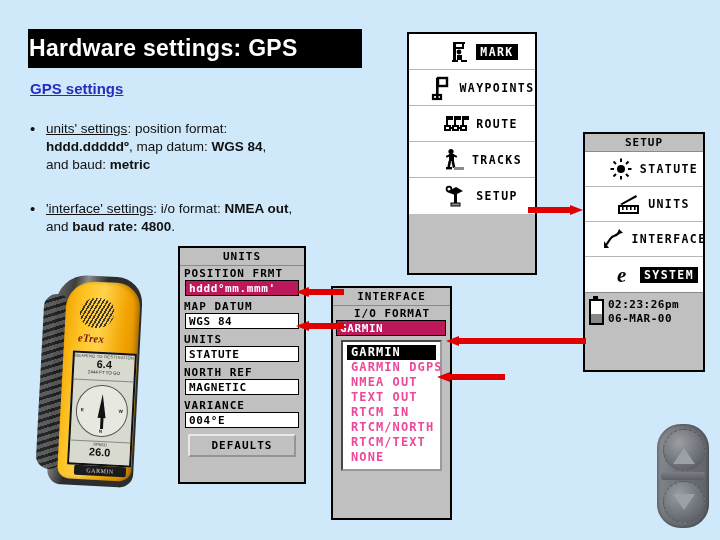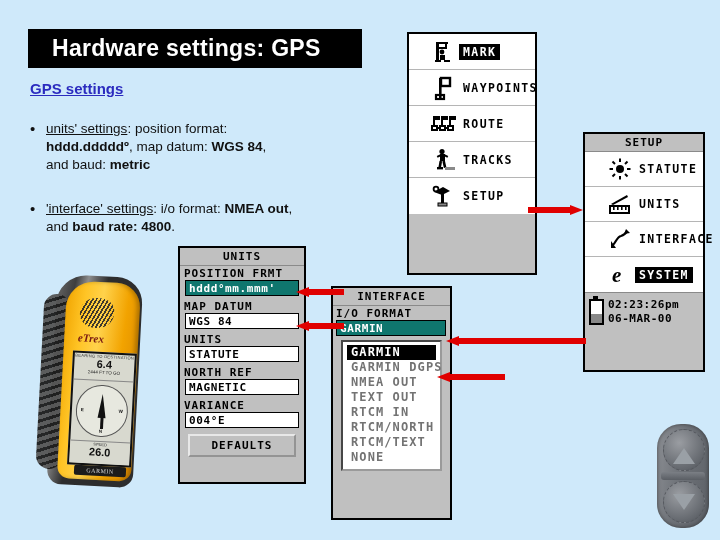--- a/index.html
+++ b/index.html
@@ -7,21 +7,21 @@
     width:720px;height:540px;overflow:hidden;
     background:#cfe9fa;
     font-family:"Liberation Sans",sans-serif;
     position:relative;
   }
   
   #slide-title{
     position:absolute;left:28px;top:29px;width:334px;height:39px;
     background:#000;color:#fff;
     font-size:23px;font-weight:bold;letter-spacing:.3px;
-    display:flex;align-items:center;padding-left:24px;
+    display:flex;align-items:center;padding-left:1px;
     box-sizing:border-box;
   }
   #gps-settings-head{
     position:absolute;left:30px;top:80px;
     font-size:15px;font-weight:bold;color:#2b2bbf;
     text-decoration:underline;
   }
   .bullet{
     position:absolute;font-size:13.5px;color:#111;line-height:1.33;
   }
@@ -40,21 +40,21 @@
   .panel-title{
     height:17px;line-height:17px;text-align:center;
     font-size:11px;font-weight:bold;color:#000;
     letter-spacing:1px;background:#c0c0c0;
     border-bottom:1px solid #8a8a8a;
   }
   .menu-rows{background:#fff;}
   .menu-row{
     display:flex;align-items:center;height:36px;
     border-bottom:1px solid #b5b5b5;background:#fff;
-    padding-left:20px;box-sizing:border-box;
+    padding-left:20px;box-sizing:border-box;justify-content:center;
   }
   .menu-row .ico{width:30px;height:30px;flex:0 0 30px;
     display:flex;align-items:center;justify-content:center;}
   .menu-row .lbl{
     font-size:11.5px;font-weight:bold;letter-spacing:1.4px;color:#000;
     padding:1px 4px;
   }
   .menu-row .lbl.sel{background:#000;color:#fff;}
   .status{
     display:flex;align-items:center;height:38px;background:#c0c0c0;
@@ -72,34 +72,34 @@
   .field-label{
     font-size:11px;font-weight:bold;letter-spacing:1px;color:#000;
     padding:1px 3px 0 4px;
   }
   .field-box{
     background:#fff;border:1px solid #000;margin:0 5px 3px 5px;
     height:16px;line-height:16px;font-size:11px;font-weight:bold;
     letter-spacing:.6px;padding-left:3px;color:#000;box-sizing:border-box;
     overflow:hidden;white-space:nowrap;
   }
-  .field-box.sel{background:#0f766e;color:#fff;}
+  .field-box.sel{background:#be185d;color:#fff;}
   .defaults-btn{
     margin:6px auto 0 auto;width:104px;height:19px;line-height:19px;
     text-align:center;font-size:11px;font-weight:bold;letter-spacing:1px;
     background:#c0c0c0;border:2px outset #e8e8e8;color:#000;
   }
 
   
   .iface-list{
     background:#fff;border:2px inset #9a9a9a;margin:4px 8px 0 8px;
     padding:3px 0 4px 0;
   }
   .iface-item{
-    font-size:12px;font-weight:bold;letter-spacing:1.1px;color:#737373;
+    font-size:12px;font-weight:bold;letter-spacing:1.1px;color:#ec4899;
     padding:0 4px;margin:0 4px;height:15px;line-height:15px;white-space:nowrap;
   }
   .iface-item.sel{background:#000;color:#fff;}
 
   
   .arrow{position:absolute;height:10px;}
   .arrow .shaft{position:absolute;top:2px;height:6px;background:#e00000;}
   .arrow .head{position:absolute;top:0;width:0;height:0;
     border-top:5px solid transparent;border-bottom:5px solid transparent;}
   .arrow.right .head{right:0;border-left:13px solid #e00000;}
@@ -398,21 +398,21 @@
   <div>
     <div class="field-label">VARIANCE</div>
     <div class="field-box">004°E</div>
   </div>
 
   <div class="defaults-btn">DEFAULTS</div>
 </div>
 
 <div class="panel" style="left:331px;top:286px;width:121px;height:234px;">
   <div class="panel-title">INTERFACE</div>
-  <div class="field-label" style="padding-left:3px;">I/O FORMAT</div>
+  <div class="field-label" style="padding-left:21px;">I/O FORMAT</div>
   <div class="field-box sel" style="margin:0 4px 0 3px;">GARMIN</div>
 
   <div class="iface-list">
     <div class="iface-item sel">GARMIN</div>
     <div class="iface-item">GARMIN DGPS</div>
     <div class="iface-item">NMEA OUT</div>
     <div class="iface-item">TEXT OUT</div>
     <div class="iface-item">RTCM IN</div>
     <div class="iface-item">RTCM/NORTH</div>
     <div class="iface-item">RTCM/TEXT</div>

